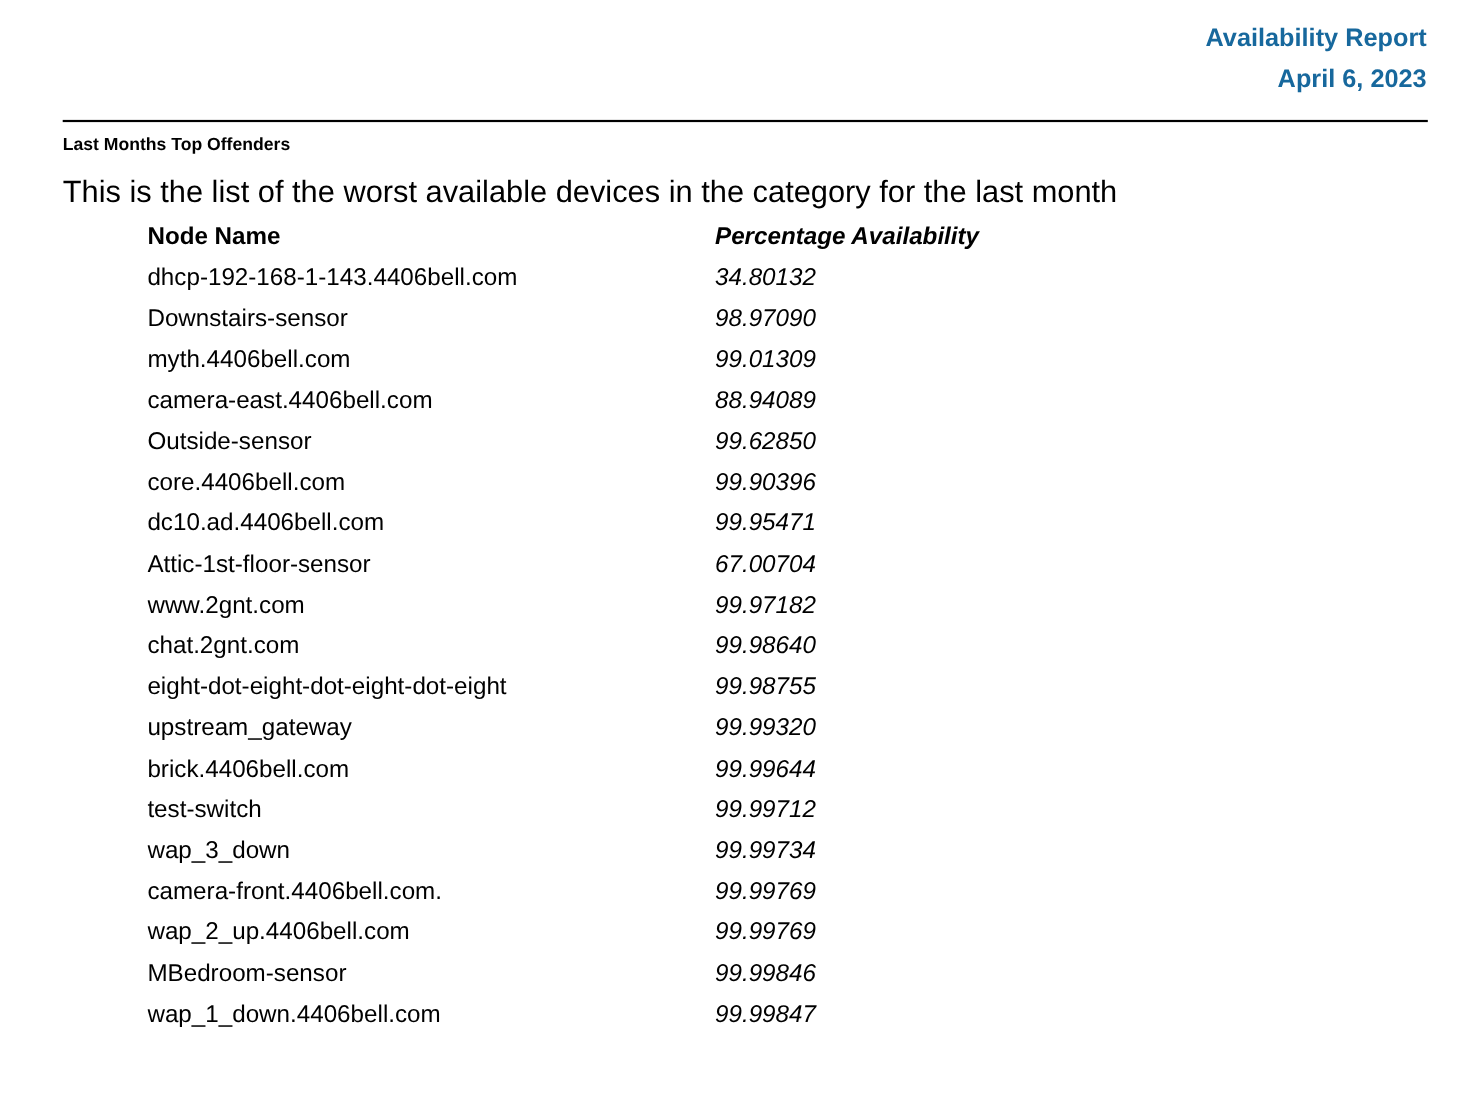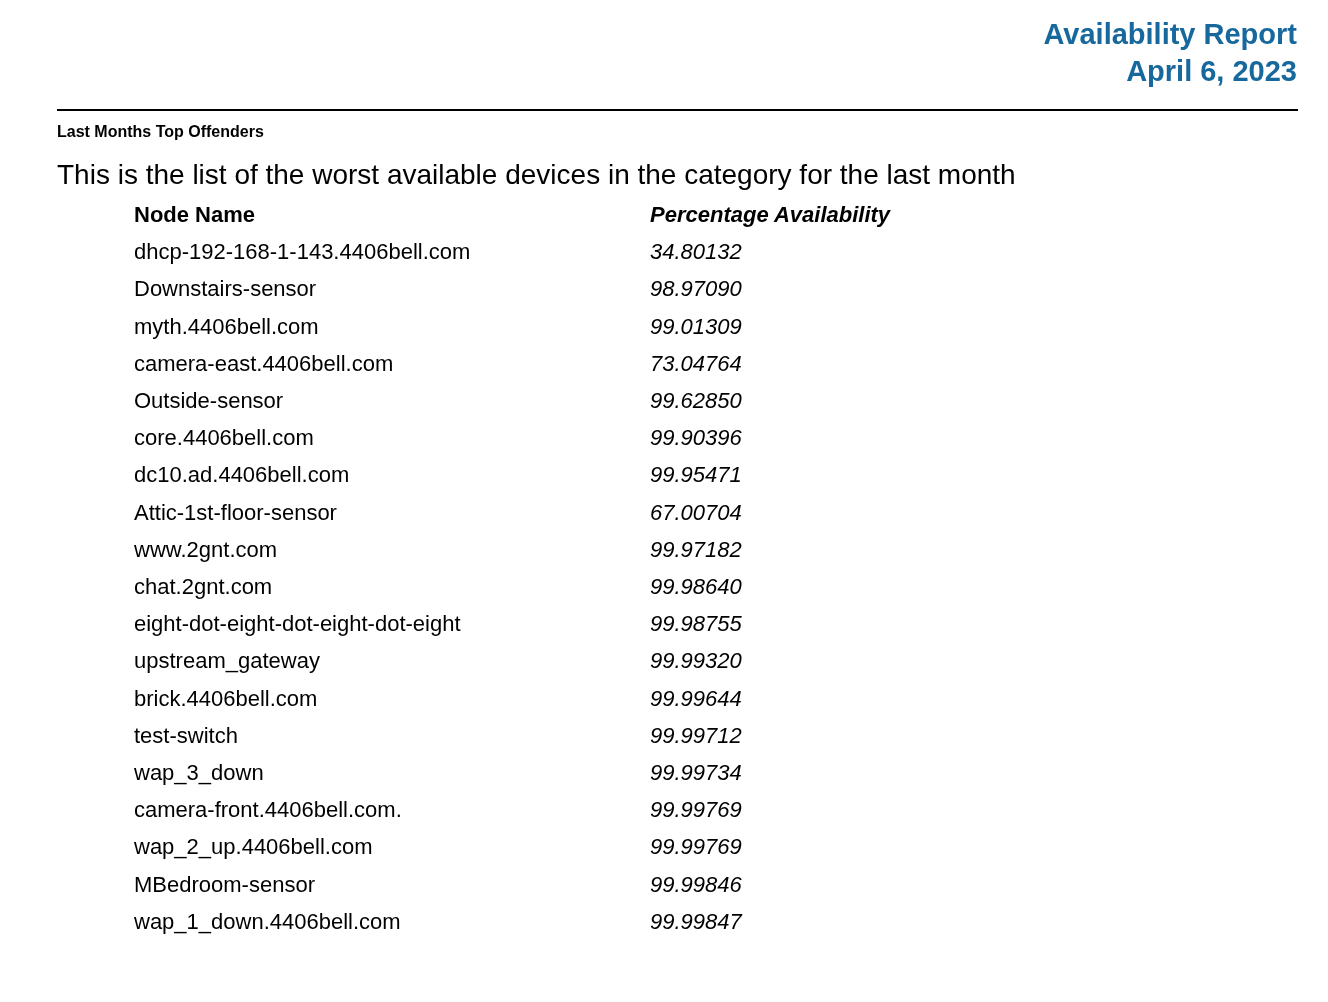--- a/index.html
+++ b/index.html
@@ -15,21 +15,21 @@
     height: 1002px;
     background: #ffffff;
     overflow: hidden;
   }
   .title-block {
     position: absolute;
     top: 16px;
     right: 31px;
     text-align: right;
     font-weight: bold;
-    font-size: 29px;
+    font-size: 23px;
     line-height: 37px;
     color: #17689D;
     letter-spacing: 0;
   }
   .rule {
     position: absolute;
     top: 109px;
     left: 57px;
     width: 1241px;
     height: 0;
@@ -112,21 +112,21 @@
       <div class="cell-pct">98.97090</div>
     </div>
 
     <div class="trow">
       <div class="cell-node">myth.4406bell.com</div>
       <div class="cell-pct">99.01309</div>
     </div>
 
     <div class="trow">
       <div class="cell-node">camera-east.4406bell.com</div>
-      <div class="cell-pct">73.04764</div>
+      <div class="cell-pct">88.94089</div>
     </div>
 
     <div class="trow">
       <div class="cell-node">Outside-sensor</div>
       <div class="cell-pct">99.62850</div>
     </div>
 
     <div class="trow">
       <div class="cell-node">core.4406bell.com</div>
       <div class="cell-pct">99.90396</div>

